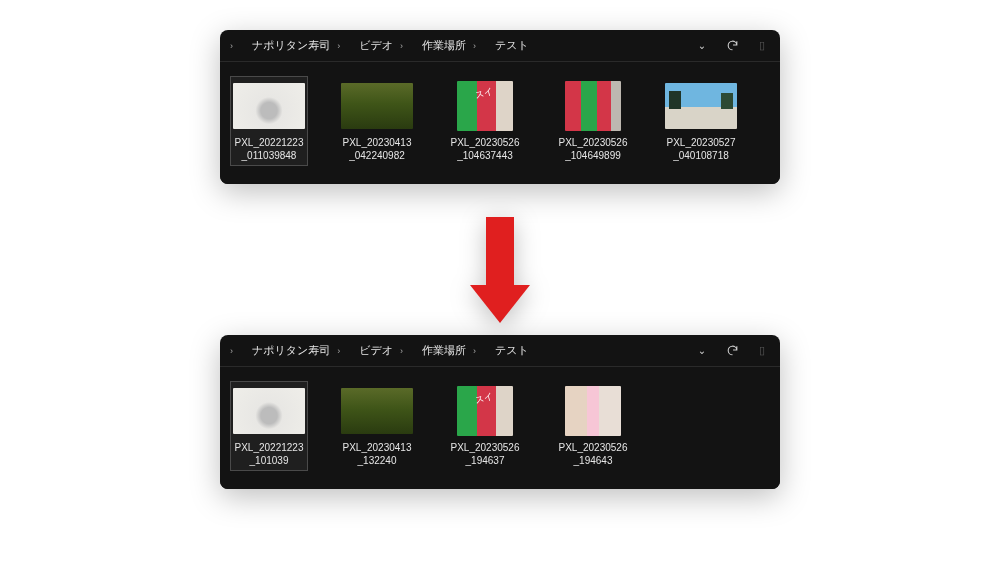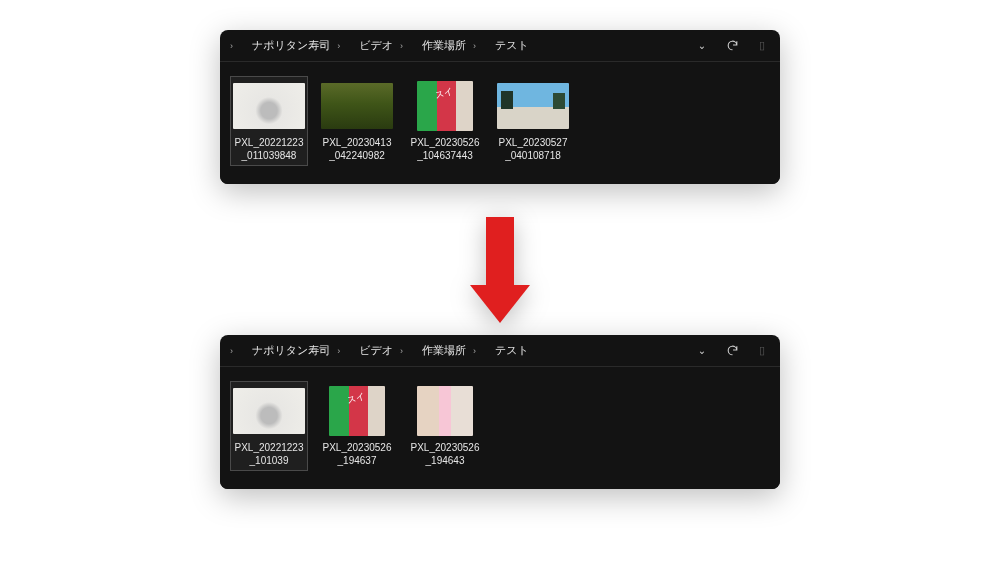--- a/index.html
+++ b/index.html
@@ -36,21 +36,21 @@
     gap: 2px;
     font-size: 11px;
     overflow: hidden;
   }
   .crumb { white-space: nowrap; cursor: pointer; padding: 2px 3px; margin-left: 12px; }
   .chev { color: #aaa; font-size: 9px; padding: 0 2px; }
   .tb-right { display: flex; align-items: center; gap: 10px; color: #cfcfcf; }
   .tb-btn { cursor: pointer; display:flex; align-items:center; justify-content:center; width:20px; height:20px; }
   .files {
     display: flex;
-    gap: 10px;
+    gap: 30px;
     padding: 14px 26px 18px 10px;
     background: #131313;
   }
   .file-item {
     width: 78px;
     display: flex;
     flex-direction: column;
     align-items: center;
     cursor: pointer;
     border: 1px solid transparent;
@@ -143,20 +143,26 @@
         <div class="fname">PXL_20230413_042240982</div>
       </div>
       <div class="file-item">
         <div class="thumb">
           <div class="thumb-inner th3"></div>
         </div>
         <div class="fname">PXL_20230526_104637443</div>
       </div>
       <div class="file-item">
         <div class="thumb">
+          <div class="thumb-inner th5"></div>
+        </div>
+        <div class="fname">PXL_20230526_104649899</div>
+      </div>
+      <div class="file-item">
+        <div class="thumb">
           <div class="thumb-inner th6 thumb-wide"></div>
         </div>
         <div class="fname">PXL_20230527_040108718</div>
       </div>
     </div>
 </div>
 
 <div class="arrow">
   <div class="arrow-shaft"></div>
   <div class="arrow-head"></div>
@@ -188,20 +194,26 @@
   </div>
   <div class="files" id="files-bottom">
       <div class="file-item selected">
         <div class="thumb">
           <div class="thumb-inner th1 thumb-wide"></div>
         </div>
         <div class="fname">PXL_20221223_101039</div>
       </div>
       <div class="file-item">
         <div class="thumb">
+          <div class="thumb-inner th2 thumb-wide"></div>
+        </div>
+        <div class="fname">PXL_20230413_132240</div>
+      </div>
+      <div class="file-item">
+        <div class="thumb">
           <div class="thumb-inner th3"></div>
         </div>
         <div class="fname">PXL_20230526_194637</div>
       </div>
       <div class="file-item">
         <div class="thumb">
           <div class="thumb-inner th4"></div>
         </div>
         <div class="fname">PXL_20230526_194643</div>
       </div>

